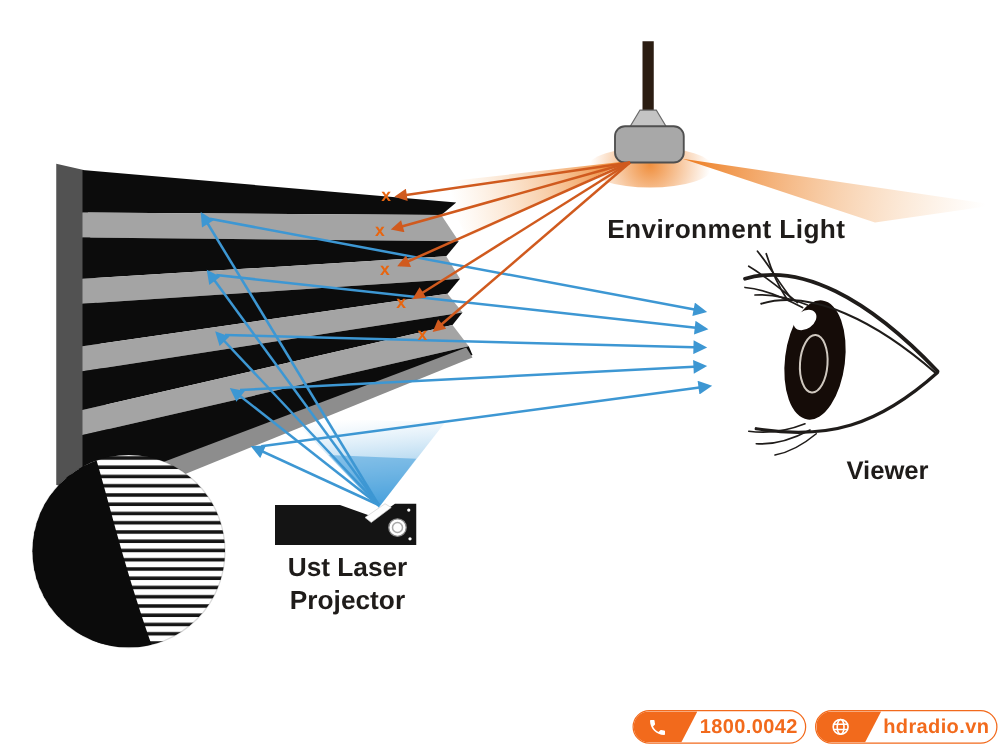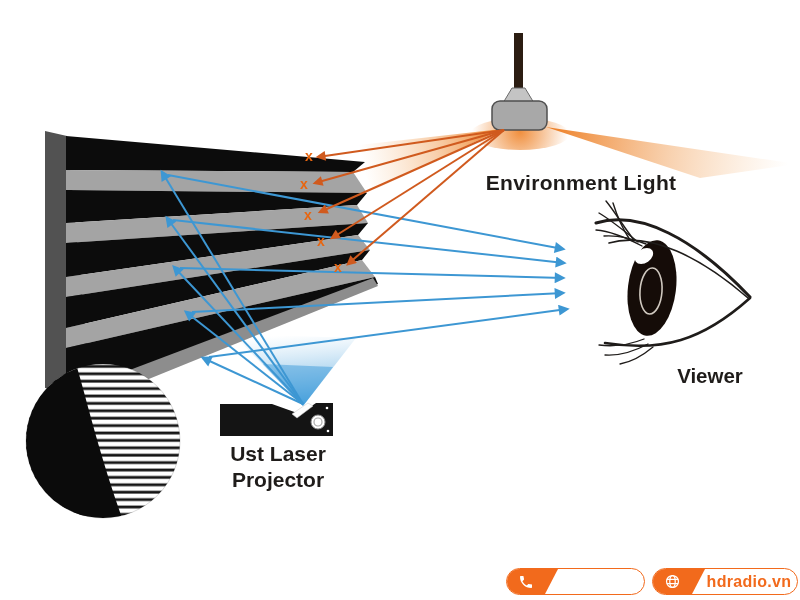--- a/index.html
+++ b/index.html
@@ -171,20 +171,21 @@
   <text class="lbl" x="278" y="461" font-size="21" text-anchor="middle">Ust Laser</text>
   <text class="lbl" x="278" y="487" font-size="21" text-anchor="middle">Projector</text>
 </svg>
 
 <div class="badge" style="left:506px;top:568px;width:139px;">
   <div class="badge-ico" style="width:51px;">
     <svg width="16" height="16" viewBox="0 0 24 24">
           <path fill="#FFFFFF" d="M6.62 10.79c1.44 2.83 3.76 5.14 6.59 6.59l2.2-2.21c.27-.27.67-.36 1.02-.24 1.12.37 2.33.57 3.57.57.55 0 1 .45 1 1V20c0 .55-.45 1-1 1-9.39 0-17-7.61-17-17 0-.55.45-1 1-1h3.5c.55 0 1 .45 1 1 0 1.25.2 2.45.57 3.57.11.35.03.74-.25 1.02l-2.2 2.2z"></path>
         </svg>
   </div>
+  <div class="badge-label" style="left:51px;">1800.0042</div>
 </div>
 <div class="badge" style="left:652px;top:568px;width:146px;">
   <div class="badge-ico" style="width:52px;">
     <svg width="17" height="17" viewBox="0 0 20 20" fill="none" stroke="#FFFFFF" stroke-width="1.5">
       <circle cx="10" cy="10" r="7"></circle>
           <ellipse cx="10" cy="10" rx="3.2" ry="7"></ellipse>
       <line x1="3.4" y1="7.6" x2="16.6" y2="7.6"></line>
           <line x1="3.4" y1="12.4" x2="16.6" y2="12.4"></line>
     </svg>
   </div>

